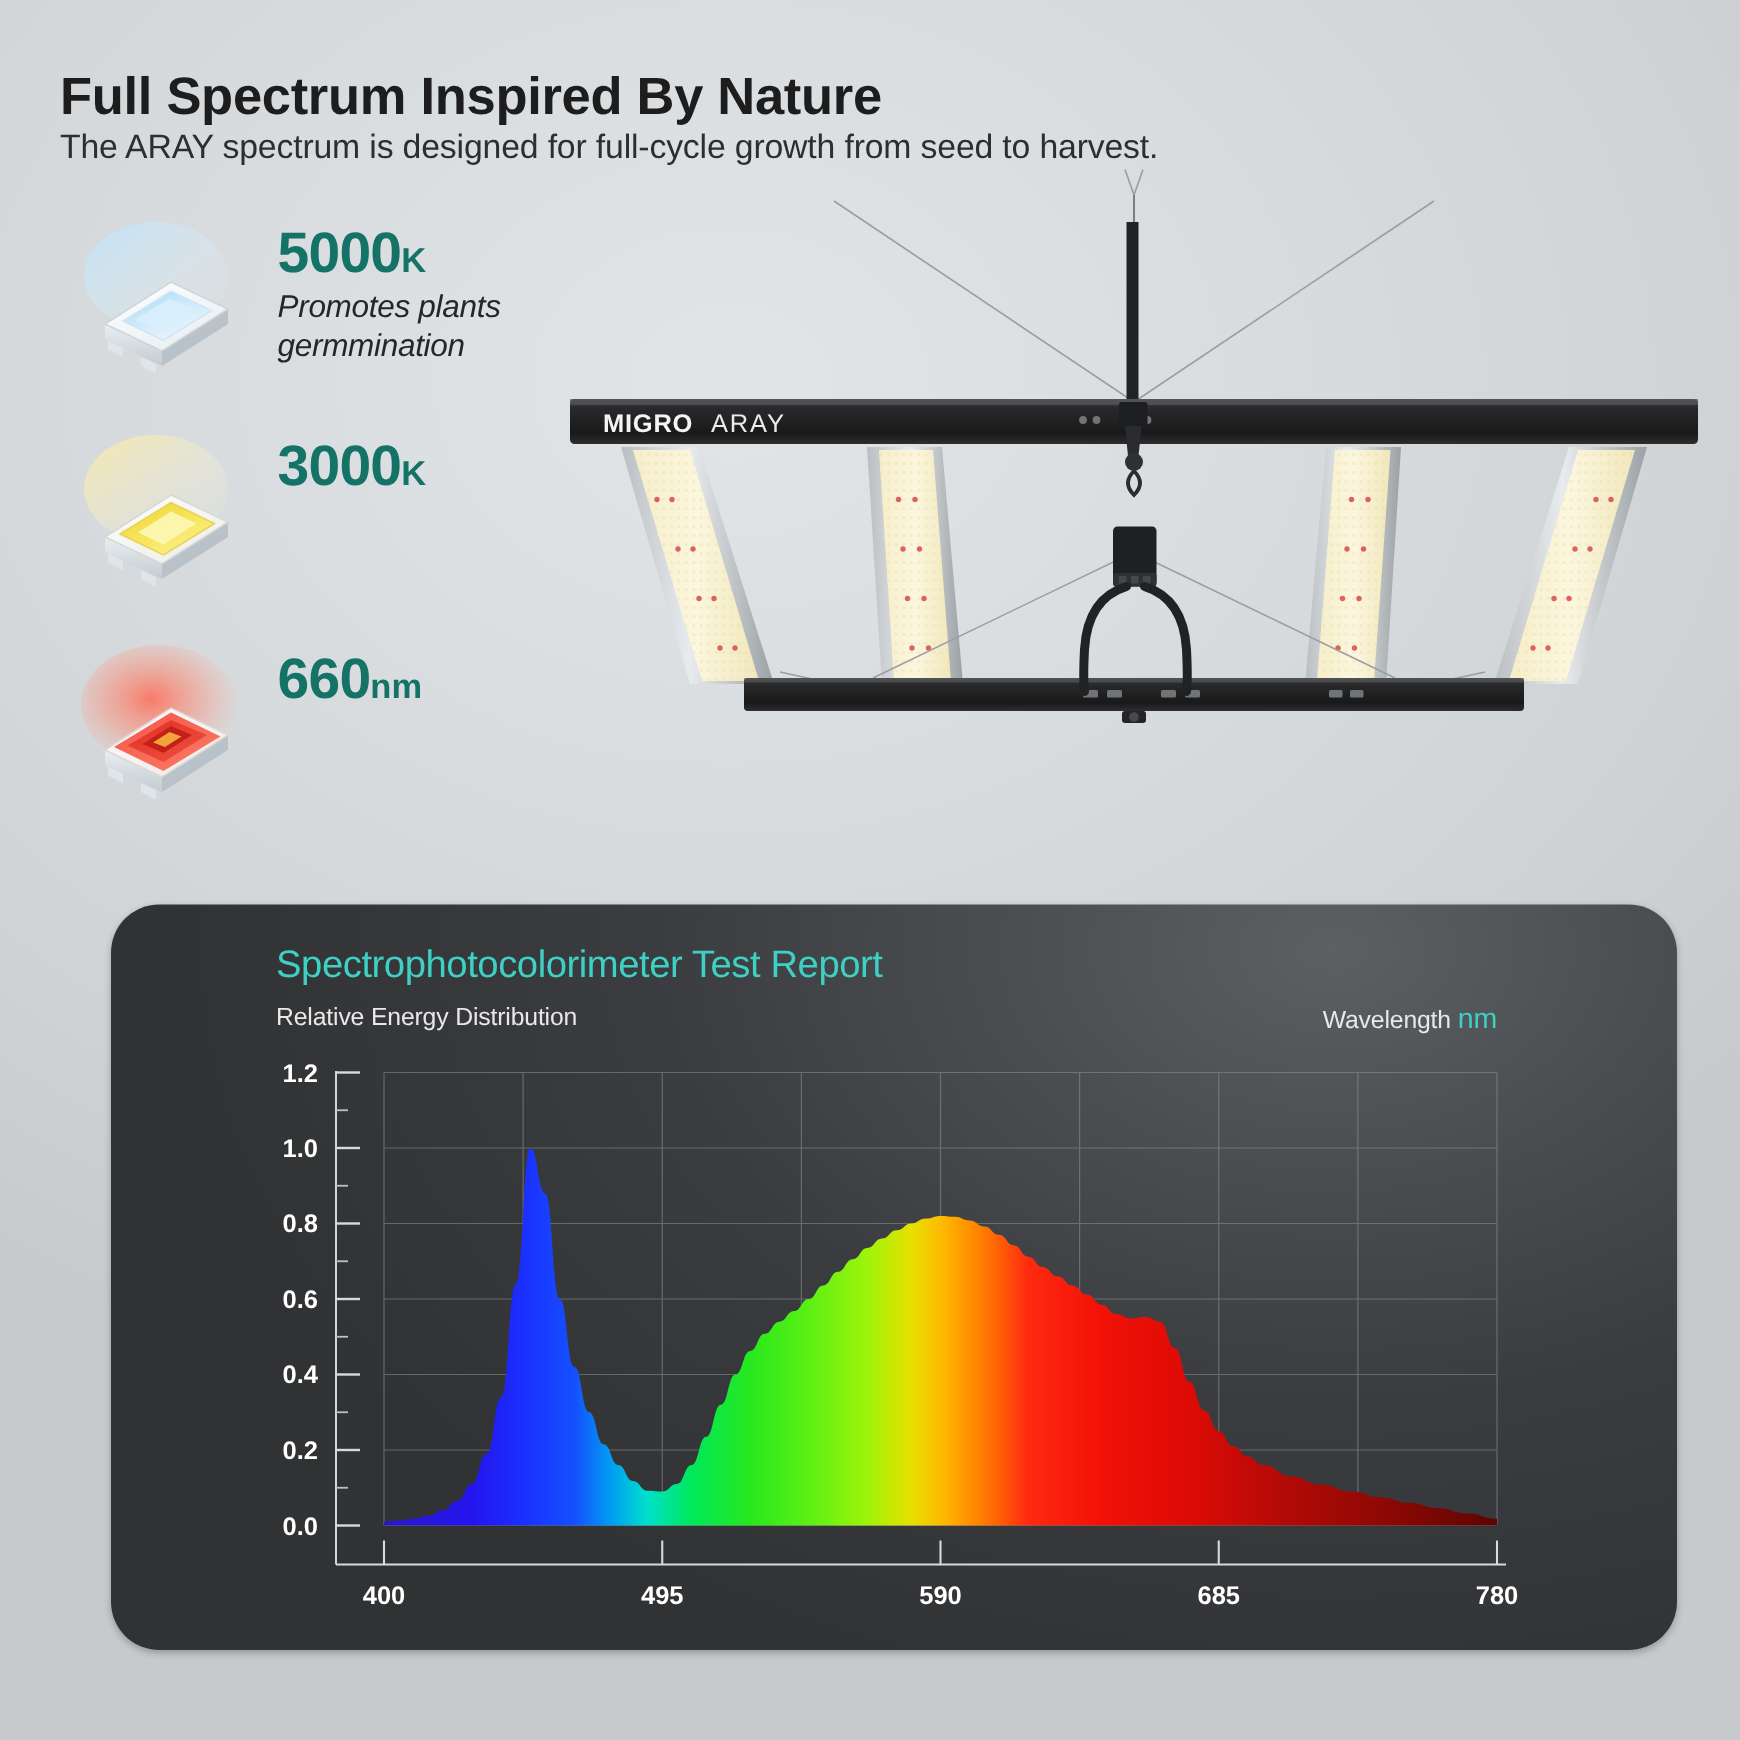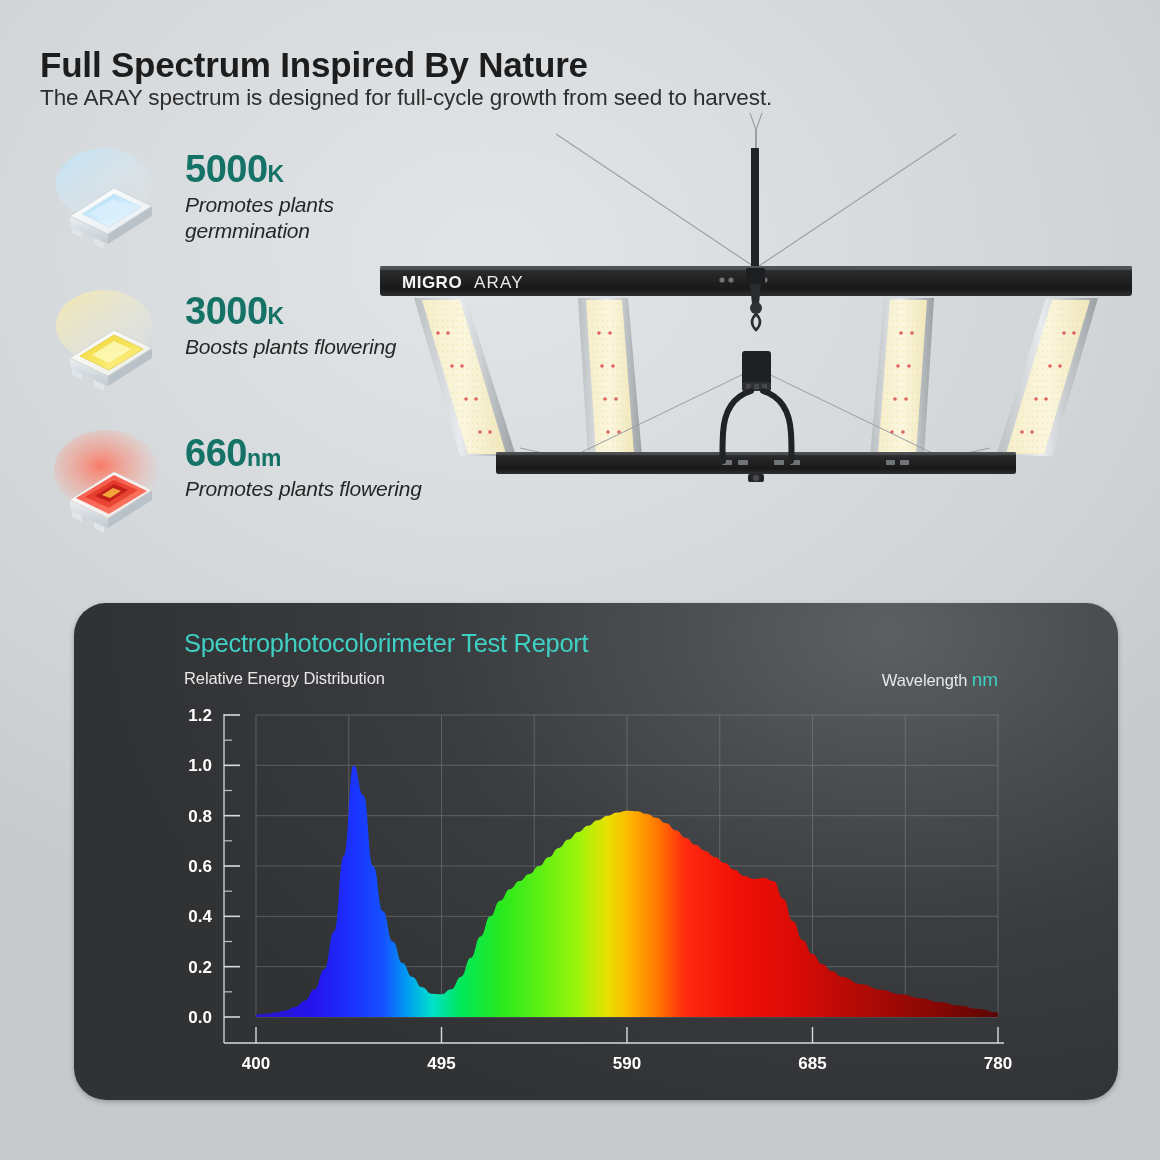--- a/index.html
+++ b/index.html
@@ -142,21 +142,20 @@
         <path d="M56 90 L56 100 L100 72 L100 62 Z" fill="#b9c2c8"></path>
         <path d="M18 72 L56 90 L100 62 L62 44 Z" fill="url(#g3top)" stroke="#d4d8d2" stroke-width="1"></path>
         <path d="M28 70 L57 84 L91 63 L62 49 Z" fill="url(#g3die)" stroke="#e8d352" stroke-width="1"></path>
         <path d="M40 69 L57 77 L79 63 L62 55 Z" fill="#fdf7b6" opacity=".9"></path>
         <path d="M20 83 L30 88 L30 94 L20 89 Z" fill="#dfe5e9"></path>
         <path d="M42 94 L52 99 L52 105 L42 100 Z" fill="#dfe5e9"></path>
       </svg>
     </div>
     <div class="txt">
       <div class="big"><span>3000</span><span class="unit">K</span></div>
-      <div class="desc">Boosts plants flowering</div>
     </div>
   </div>
 
   <div class="feat">
     <div class="led">
       <svg width="120" height="110" viewBox="0 0 120 110">
         <defs>
           <radialGradient id="grglow" cx="0.45" cy="0.45" r="0.6">
             <stop offset="0%" stop-color="#ff6a55" stop-opacity=".85"></stop>
             <stop offset="60%" stop-color="#ff8a72" stop-opacity=".35"></stop>
@@ -182,21 +181,20 @@
         <path d="M24 70 L57 86 L95 63 L62 47 Z" fill="url(#grd1)"></path>
         <path d="M33 69 L57 80 L86 62 L62 52 Z" fill="url(#grd2)"></path>
         <path d="M43 68 L57 74 L76 62 L62 56 Z" fill="#c4201a"></path>
         <path d="M50 67 L58 70 L69 63 L61 60 Z" fill="#f2a33c"></path>
         <path d="M20 83 L30 88 L30 94 L20 89 Z" fill="#dfe5e9"></path>
         <path d="M42 94 L52 99 L52 105 L42 100 Z" fill="#dfe5e9"></path>
       </svg>
     </div>
     <div class="txt">
       <div class="big"><span>660</span><span class="unit">nm</span></div>
-      <div class="desc">Promotes plants flowering</div>
     </div>
   </div>
 </div>
 
 <div id="product">
   <svg width="780" height="400" viewBox="0 0 780 400">
     <defs>
       <linearGradient id="barface" x1="0" y1="0" x2="0" y2="1">
         <stop offset="0%" stop-color="#4a4a4c"></stop>
         <stop offset="18%" stop-color="#2a2a2c"></stop>

